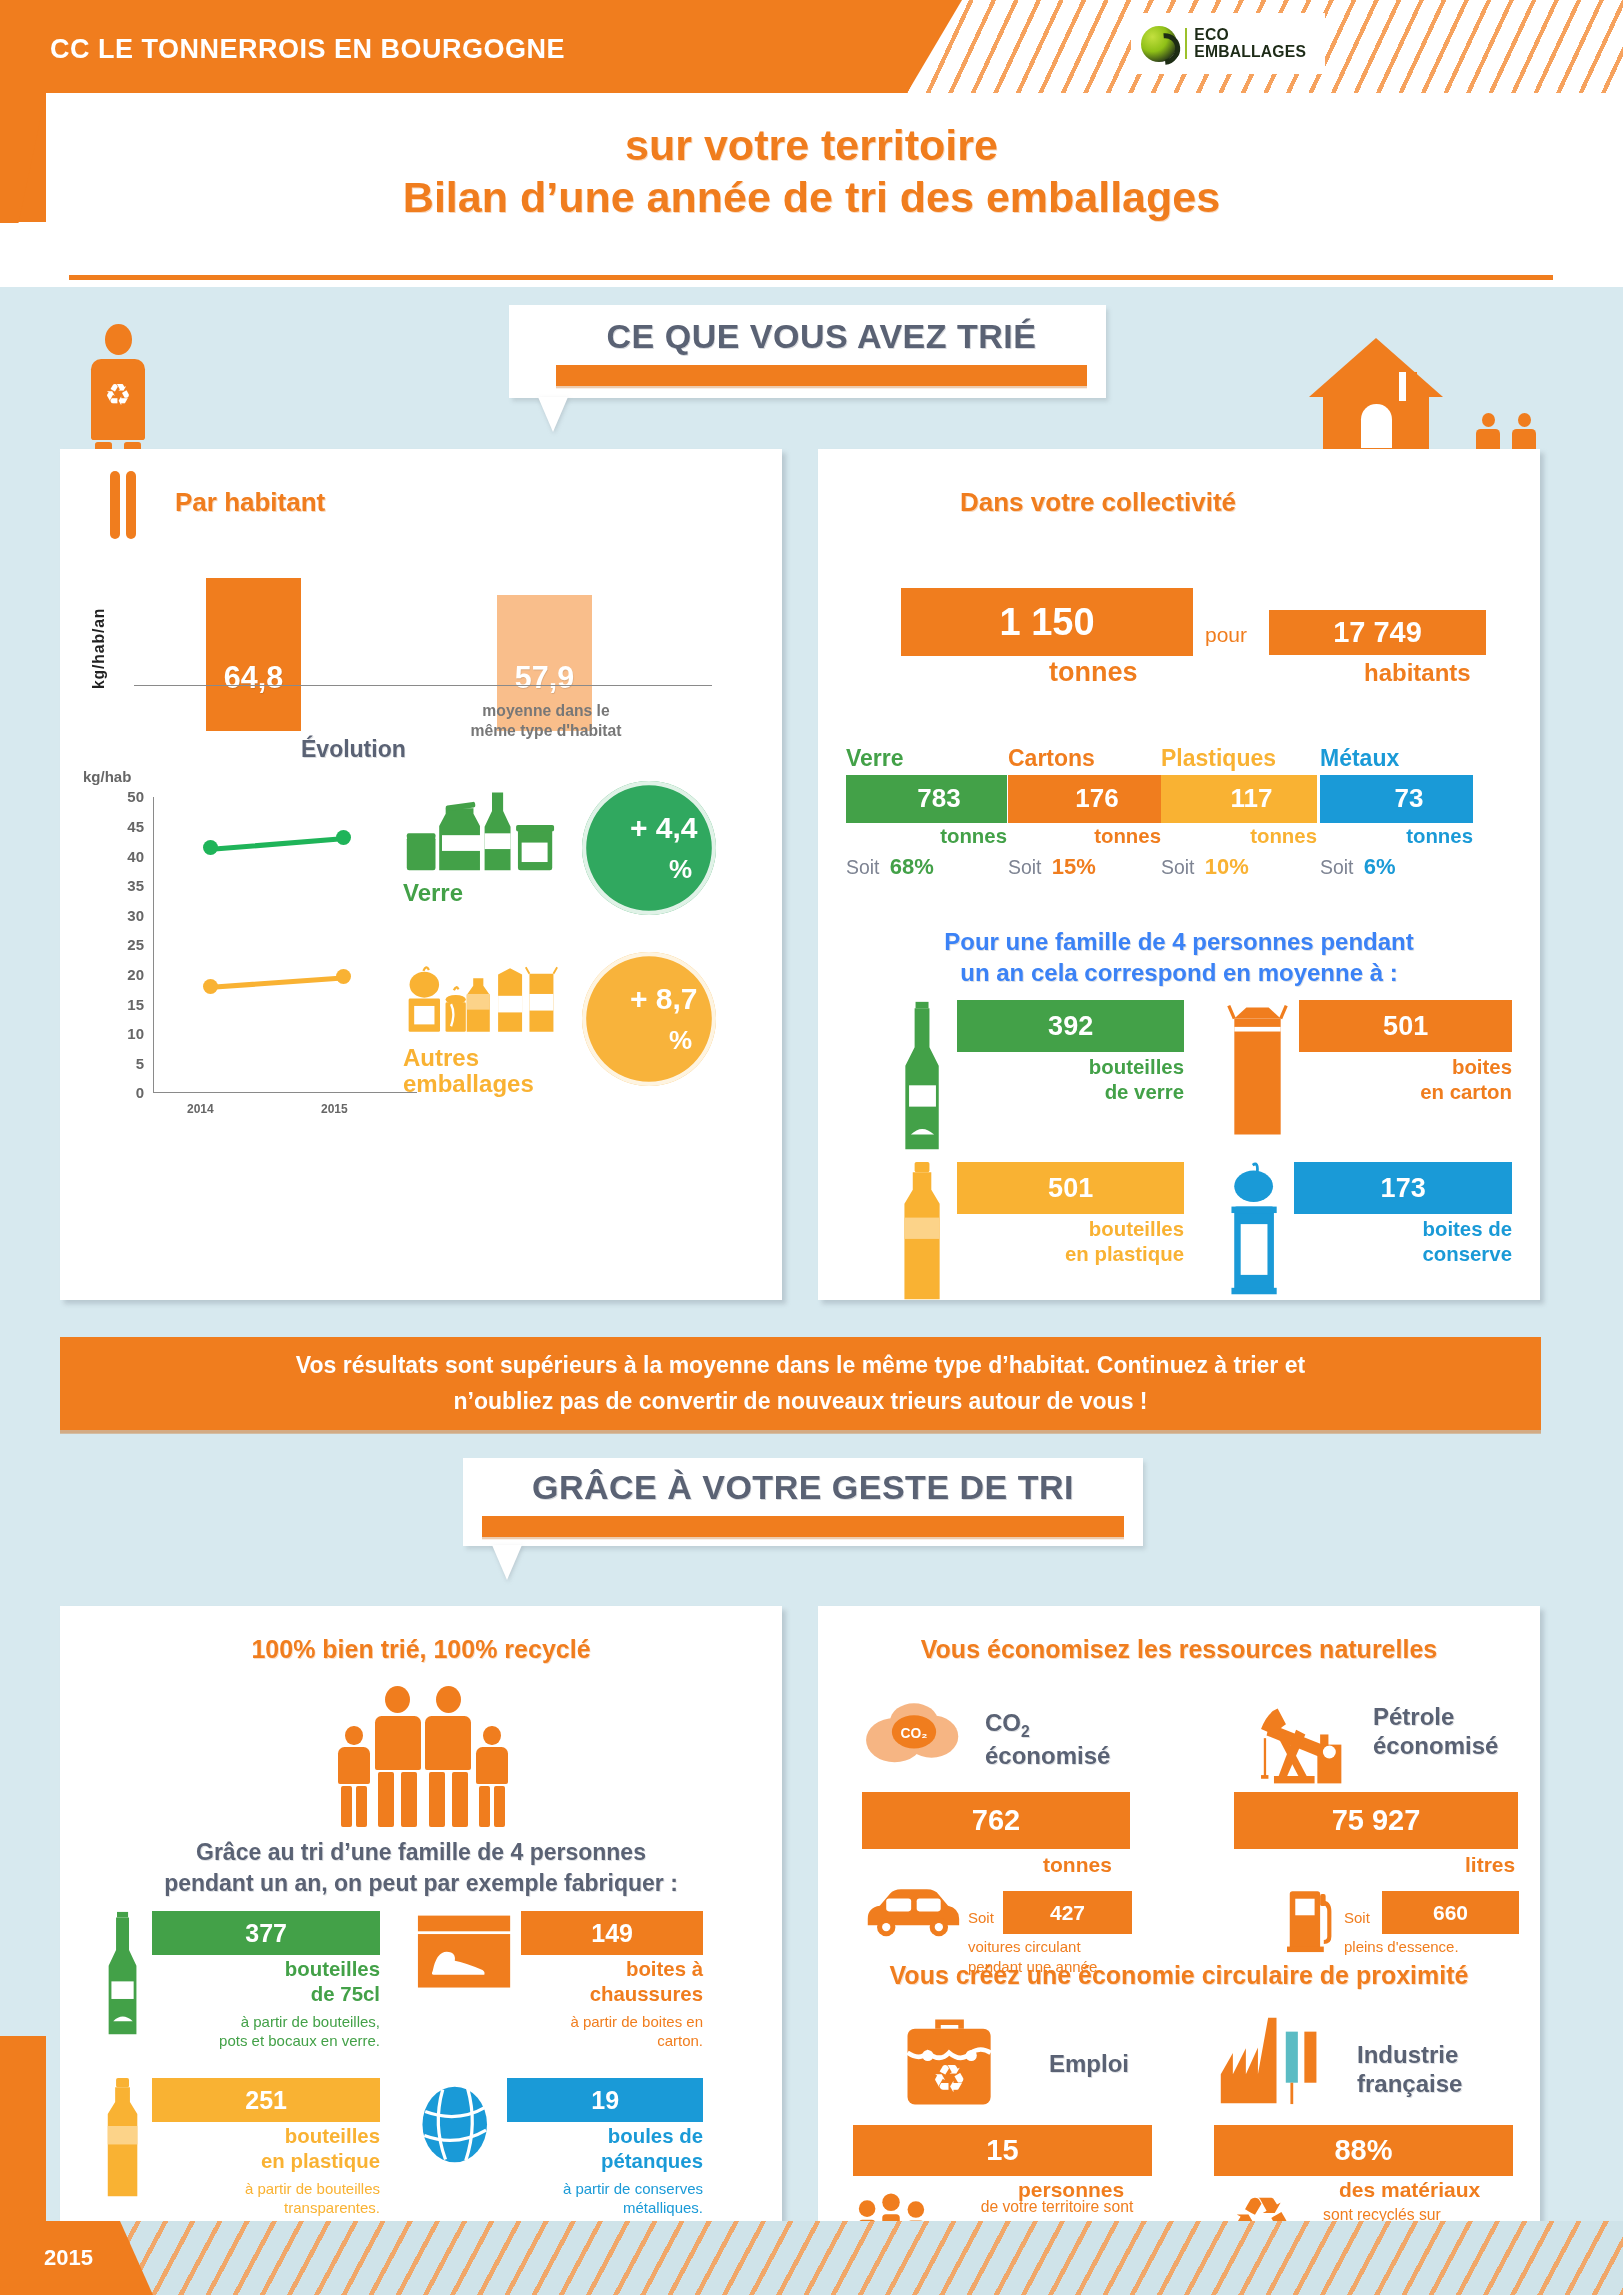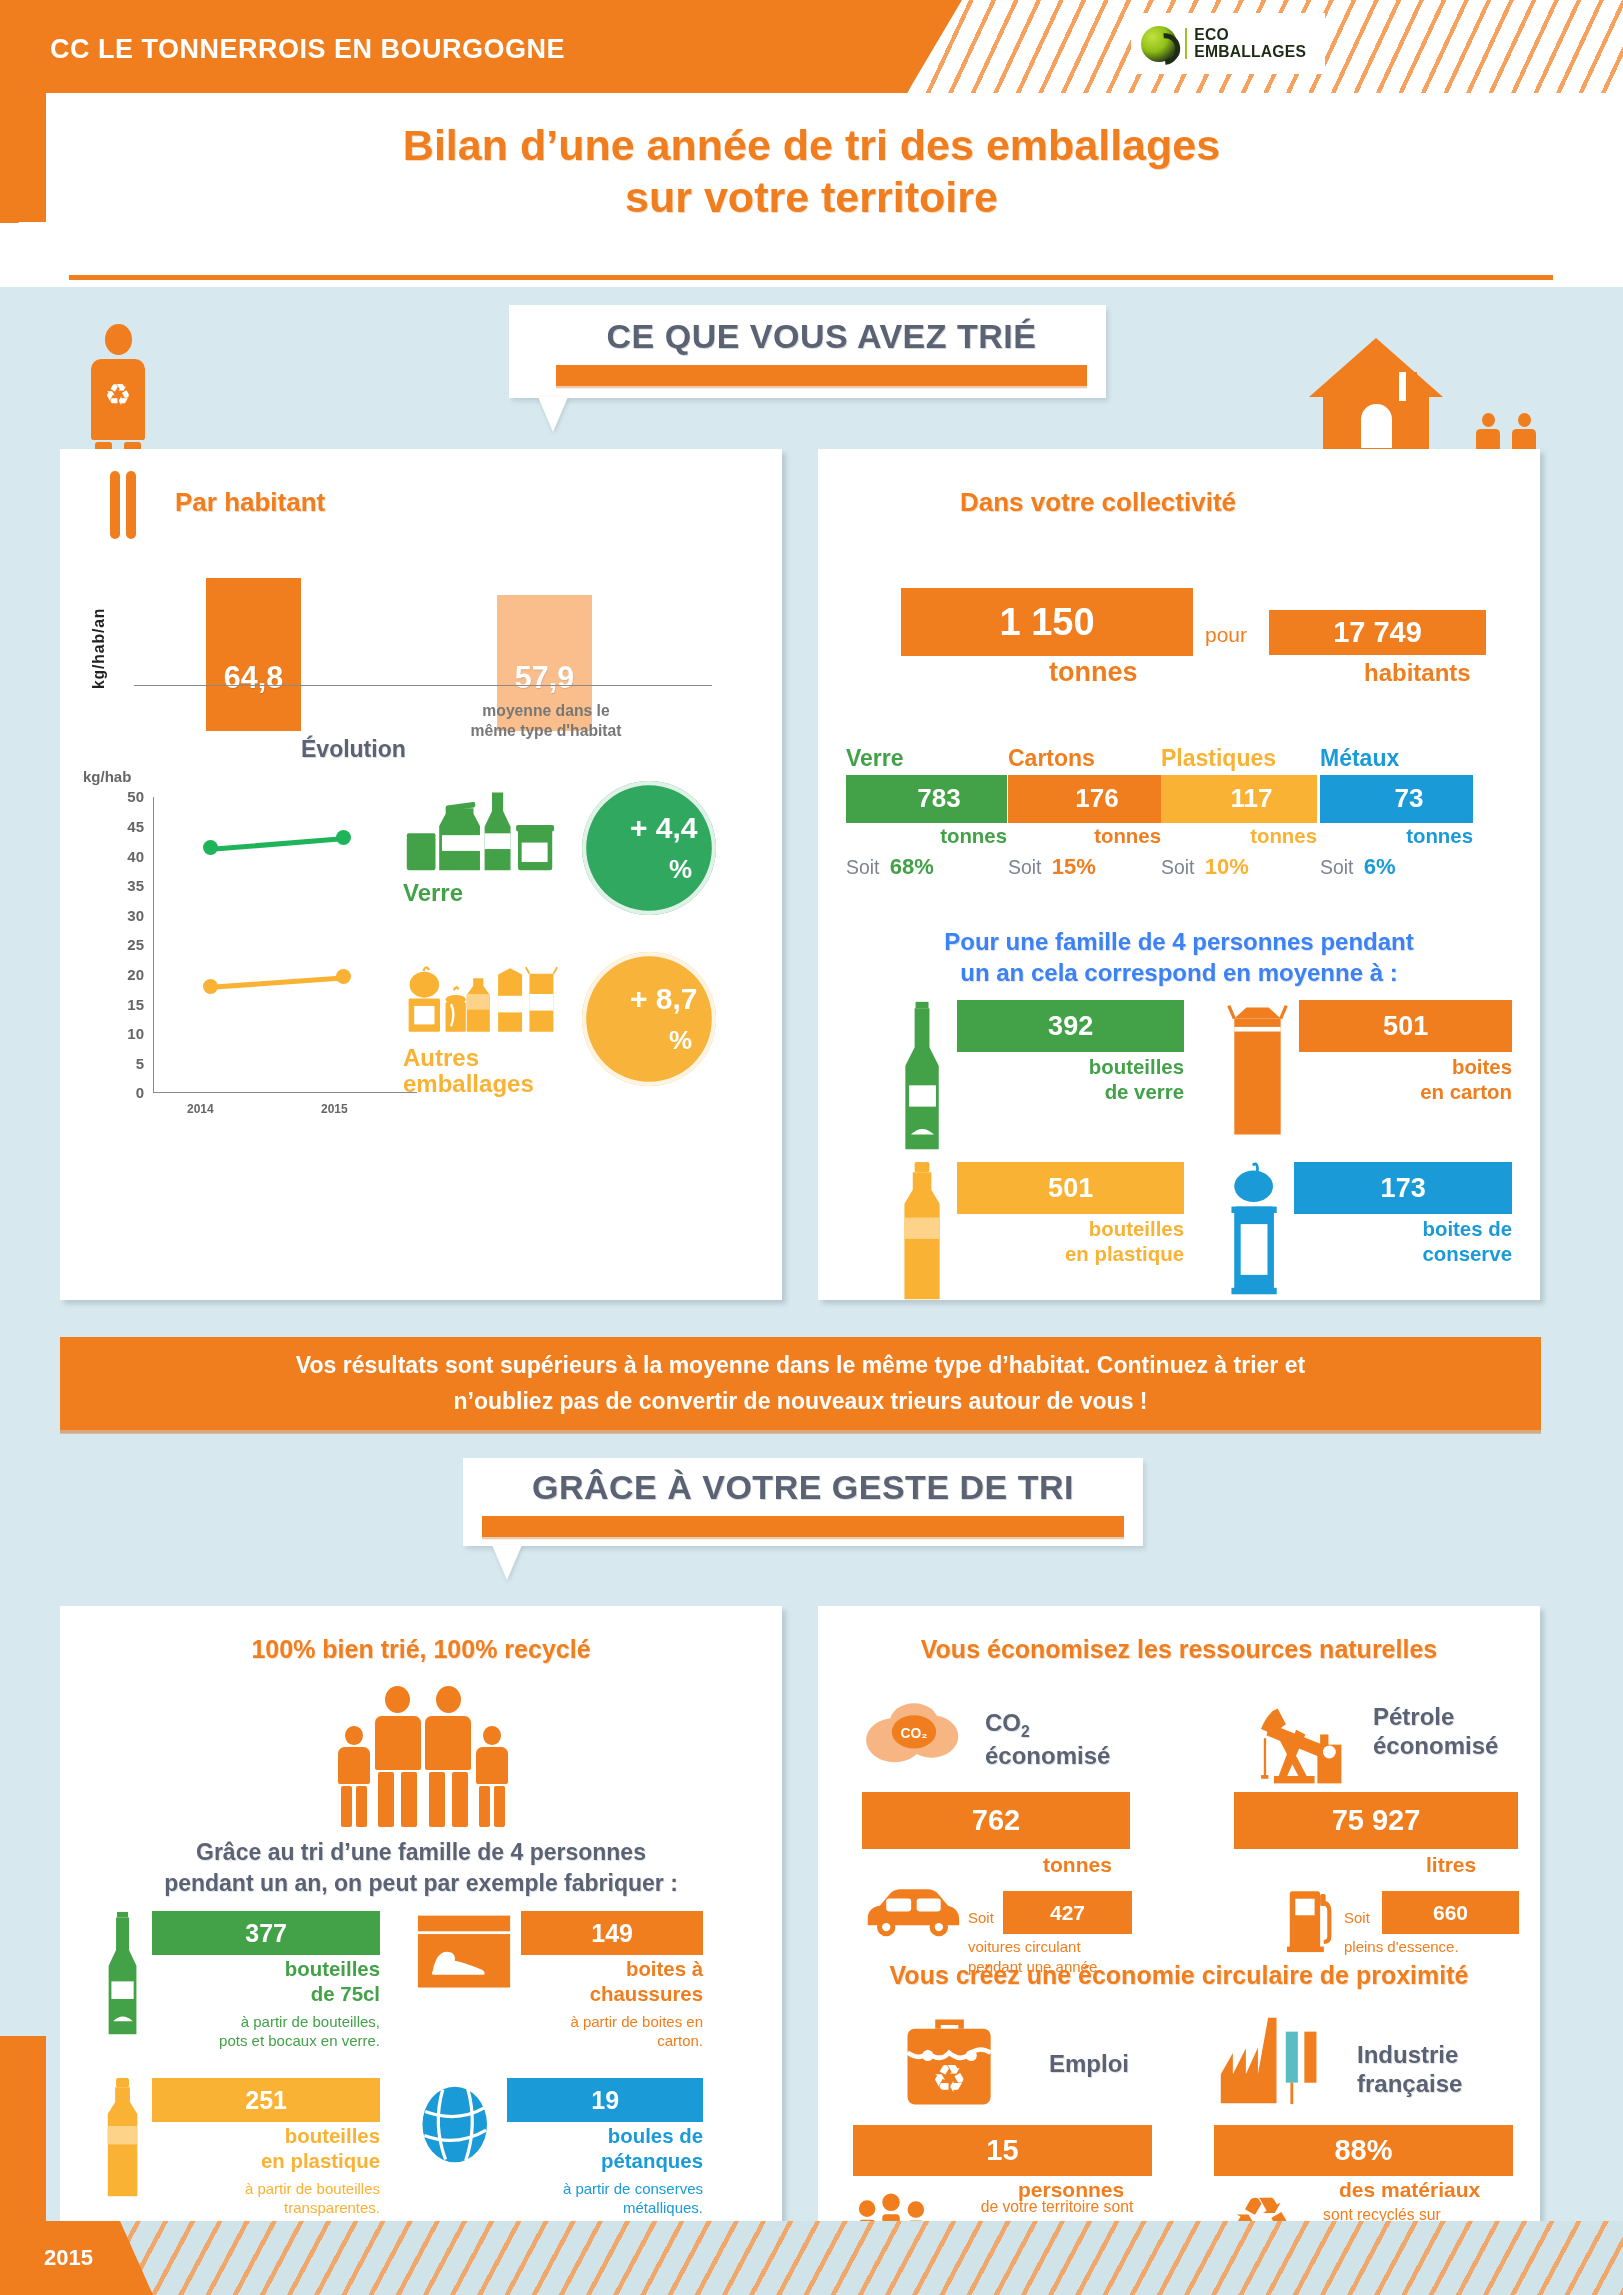--- a/index.html
+++ b/index.html
@@ -199,22 +199,22 @@
     <div class="logo-box">
       <div class="logo-mark"></div>
       <div class="logo-div"></div>
       <div class="logo-txt">
         <div>ECO</div>
         <div>EMBALLAGES</div>
       </div>
     </div>
 
     <div class="main-title">
+      <div>sur votre territoire</div>
       <div>Bilan d’une année de tri des emballages</div>
-      <div>sur votre territoire</div>
     </div>
     <div class="title-rule"></div>
   </div>
 
   <div class="banner" style="left:509px; top:305px; width:597px; height:93px; padding-top:12px;padding-left:28px;">
     <div class="btxt">CE QUE VOUS AVEZ TRIÉ</div>
     <div class="bbar"></div>
     <div class="tail"></div>
   </div>
 
@@ -698,21 +698,21 @@
       <rect x="28" y="206" width="16" height="8" fill="#f07d1e"></rect>
       <path d="M156 118 h18 v24 h-18z" fill="#f07d1e"></path>
     </svg>
     <div class="res-h" style="left:555px; top:97px;">
       <div>Pétrole</div>
         <div>économisé</div>
     </div>
     <div class="res-box" style="left:416px; top:186px; width:284px; height:57px;">
       <span>75 927</span>
     </div>
-    <div class="res-u" style="left:608px; top:247px;">litres</div>
+    <div class="res-u" style="left:647px; top:247px;">litres</div>
 
     <svg style="position:absolute;left:464px;top:278px;" width="56" height="69" viewBox="0 0 120 150">
       <rect x="16" y="16" width="66" height="126" rx="6" fill="#f07d1e"></rect>
       <rect x="28" y="32" width="42" height="36" fill="#ffffff"></rect>
       <rect x="10" y="136" width="80" height="12" fill="#f07d1e"></rect>
       <path d="M84 40 q18 0 18 20 v54 q0 12 -12 12" stroke="#f07d1e" stroke-width="9" fill="none"></path>
       <rect x="82" y="22" width="12" height="26" rx="4" fill="#f07d1e"></rect>
     </svg>
     <div class="res-sm" style="left:526px; top:302px;">Soit</div>
     <div class="res-minibox" style="left:564px; top:285px; width:137px; height:43px;">

